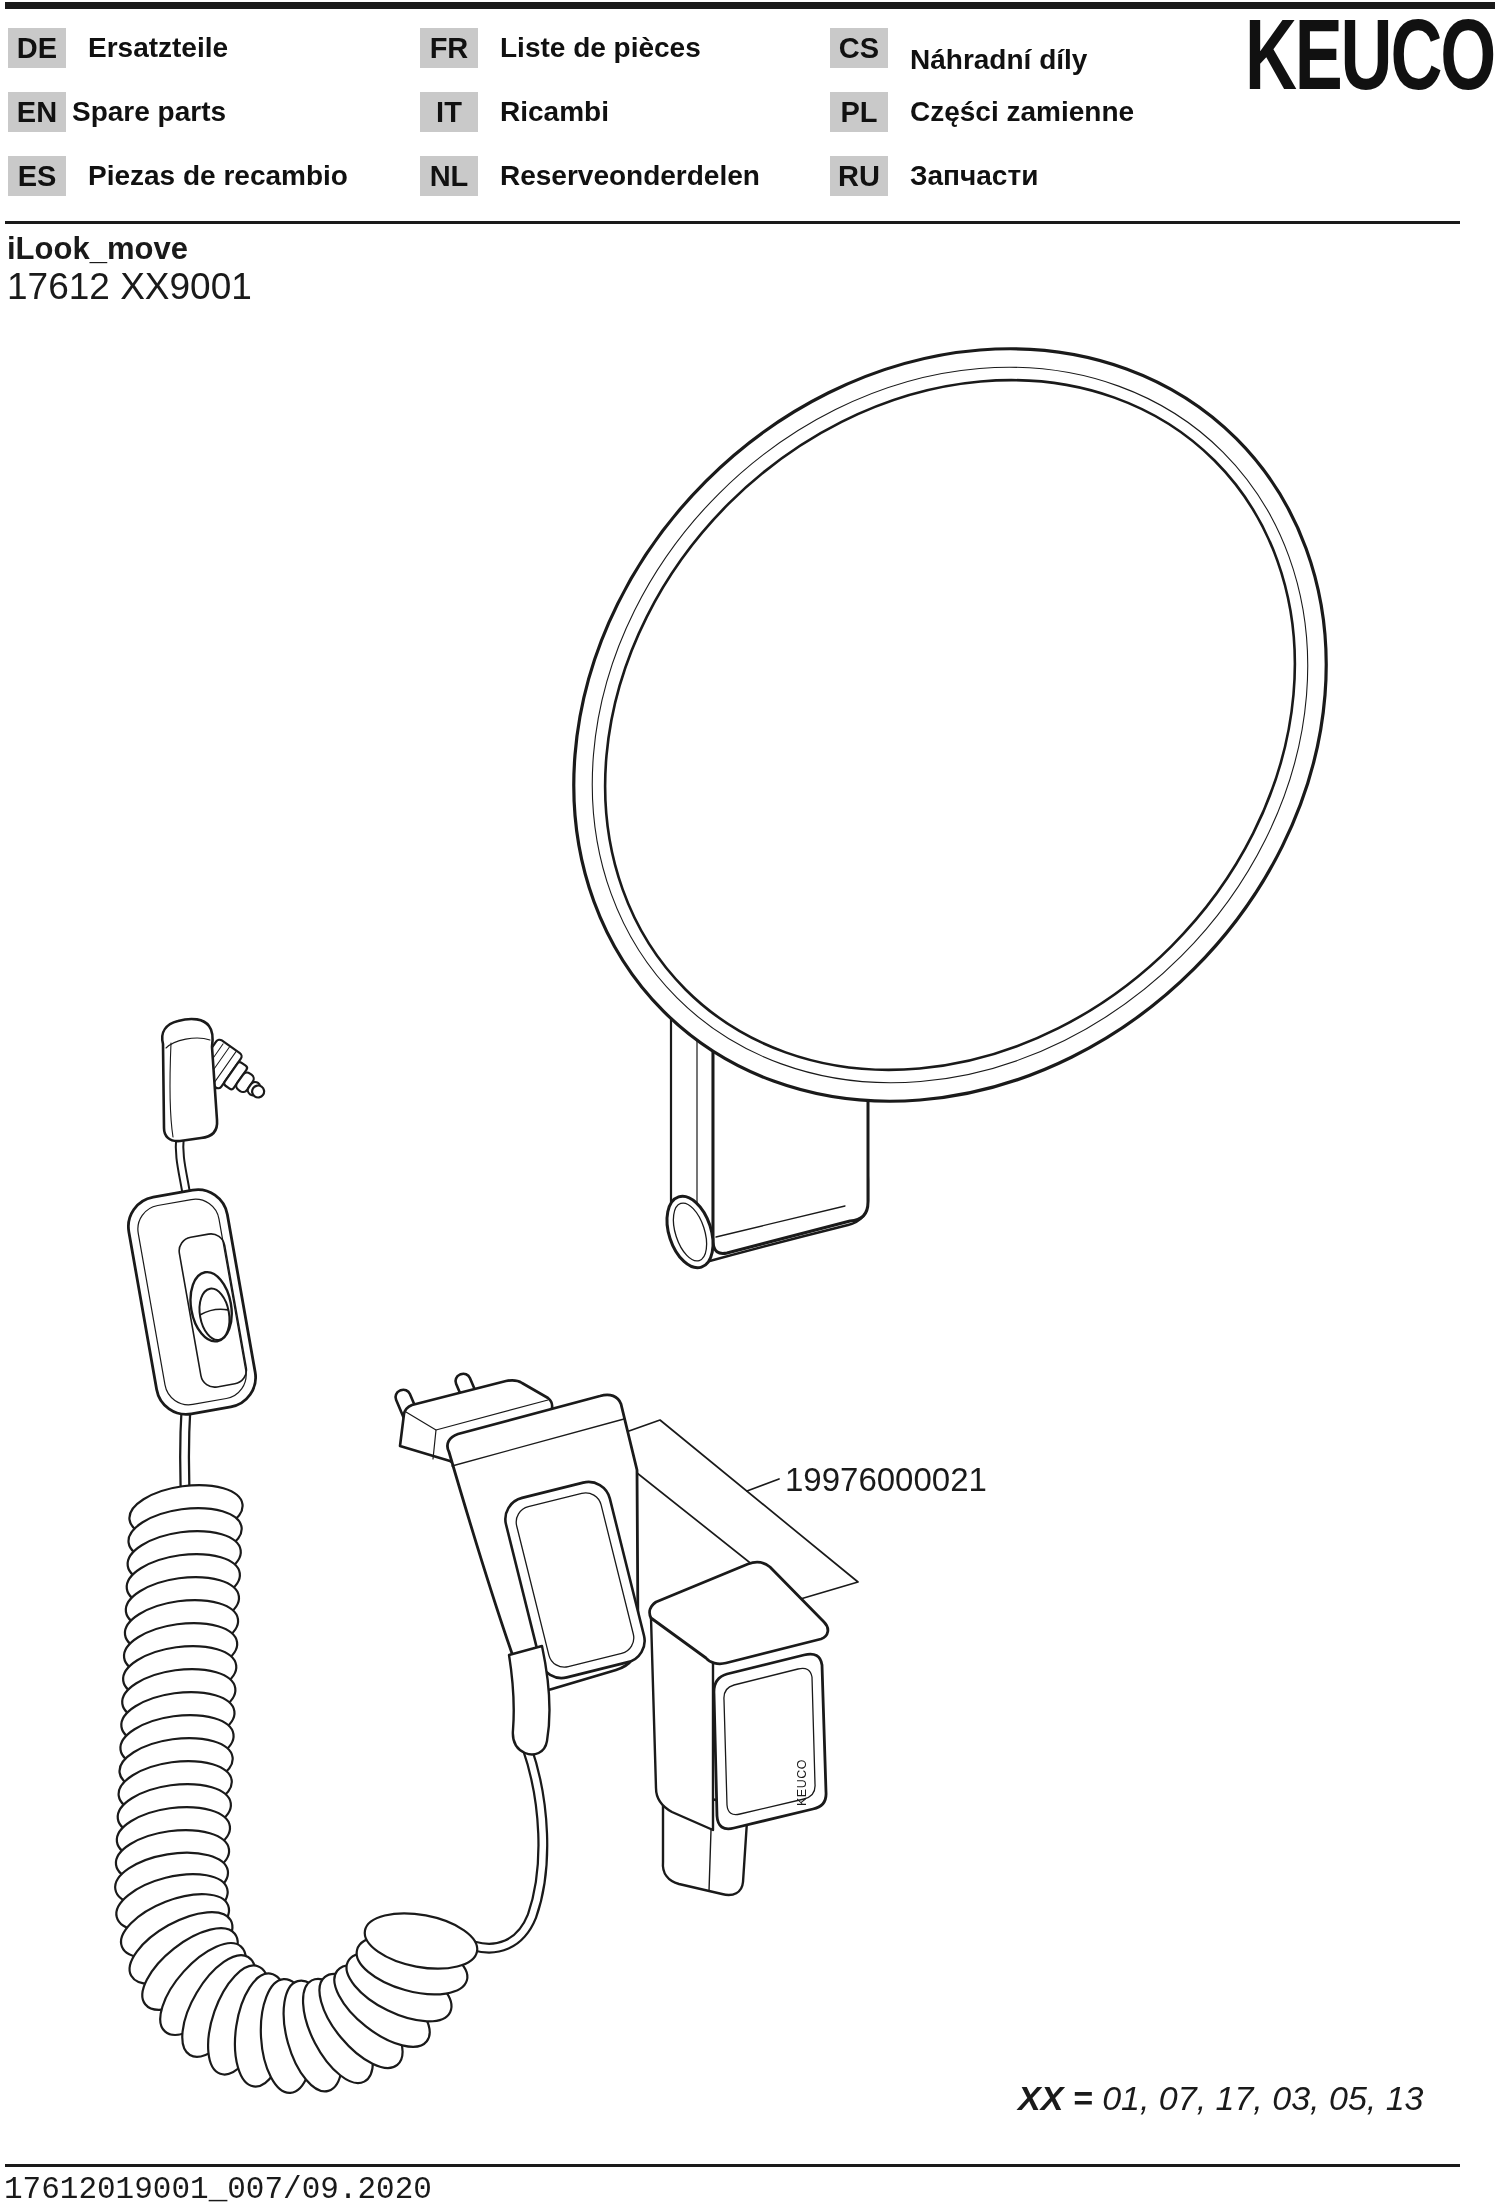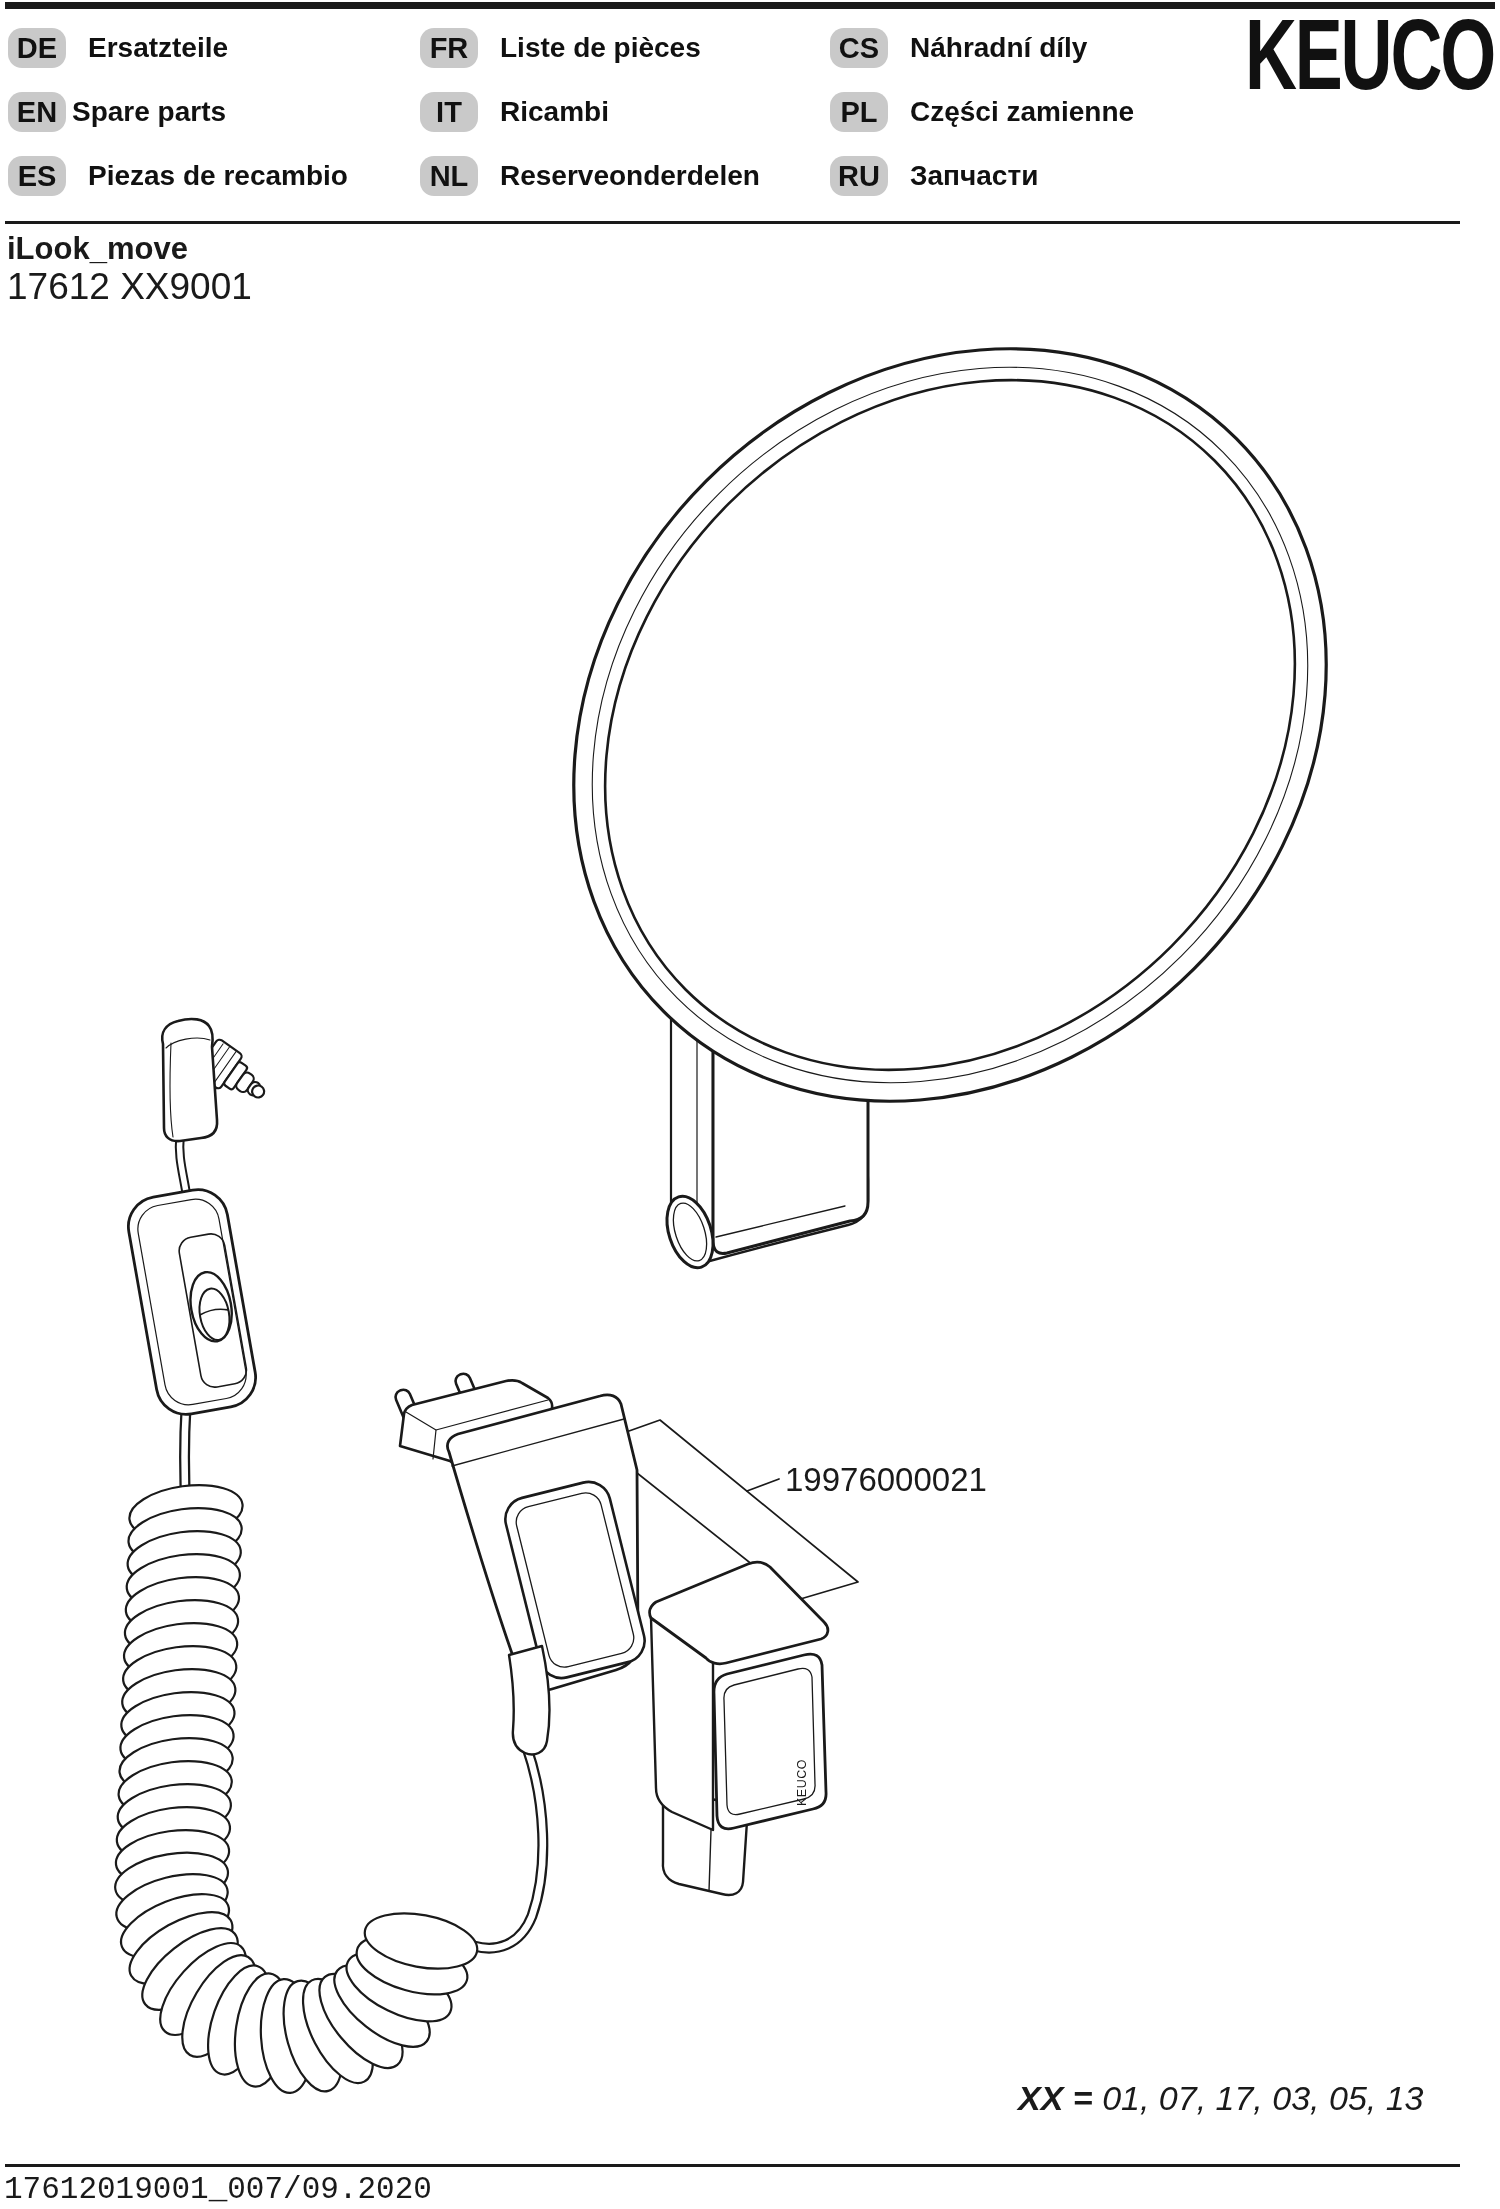--- a/index.html
+++ b/index.html
@@ -2,21 +2,21 @@
 <html><head>
 <meta charset="utf-8">
 <style>
   html,body{margin:0;padding:0;background:#fff;}
   body{width:1500px;height:2209px;position:relative;overflow:hidden;
        font-family:"Liberation Sans",sans-serif;color:#1a1a1a;}
   .abs{position:absolute;}
   #top-bar{left:5px;right:5px;top:2px;height:7px;background:#1a1a1a;}
   #header-rule{left:5px;width:1455px;top:221px;height:3px;background:#1a1a1a;}
   .badge{position:absolute;width:58px;height:40px;background:#c9c9c9;color:#111;
-         font-weight:bold;font-size:29px;text-align:center;line-height:40px;border-radius:14px;}
+         font-weight:bold;font-size:29px;text-align:center;line-height:40px;}
   .lang-label{position:absolute;height:40px;line-height:40px;font-size:28px;
               font-weight:bold;color:#111;white-space:nowrap;text-align:right;}
   #logo{position:absolute;top:8px;right:6px;font-size:100px;font-weight:bold;
         letter-spacing:-3px;line-height:92px;color:#111;
         transform:scaleX(0.72);transform-origin:100% 50%;}
   #product-name{left:7px;top:230px;font-size:31px;font-weight:bold;line-height:38px;}
   #product-model{left:7px;top:268px;font-size:37px;line-height:38px;}
   #diagram-svg{left:0;top:0;width:1500px;height:2209px;}
   #variants-note{left:1018px;top:2078px;font-size:34px;line-height:40px;white-space:nowrap;font-style:italic;}
   #variants-note b{font-weight:bold;}
@@ -37,21 +37,21 @@
 <div class="lang-label" style="left:88px;top:156px">Piezas de recambio</div>
 
 <div class="badge" style="left:420px;top:28px">FR</div>
 <div class="lang-label" style="left:500px;top:28px">Liste de pièces</div>
 <div class="badge" style="left:420px;top:92px">IT</div>
 <div class="lang-label" style="left:500px;top:92px">Ricambi</div>
 <div class="badge" style="left:420px;top:156px">NL</div>
 <div class="lang-label" style="left:500px;top:156px">Reserveonderdelen</div>
 
 <div class="badge" style="left:830px;top:28px">CS</div>
-<div class="lang-label" style="left:910px;top:28px">Náhradní díly</div>
+<div class="lang-label" style="left:910px;top:40px">Náhradní díly</div>
 <div class="badge" style="left:830px;top:92px">PL</div>
 <div class="lang-label" style="left:910px;top:92px">Części zamienne</div>
 <div class="badge" style="left:830px;top:156px">RU</div>
 <div class="lang-label" style="left:910px;top:156px">Запчасти</div>
 
 <div id="logo">KEUCO</div>
 <div id="header-rule" class="abs"></div>
 
 <div id="product-name" class="abs">iLook_move</div>
 <div id="product-model" class="abs">17612 XX9001</div>

